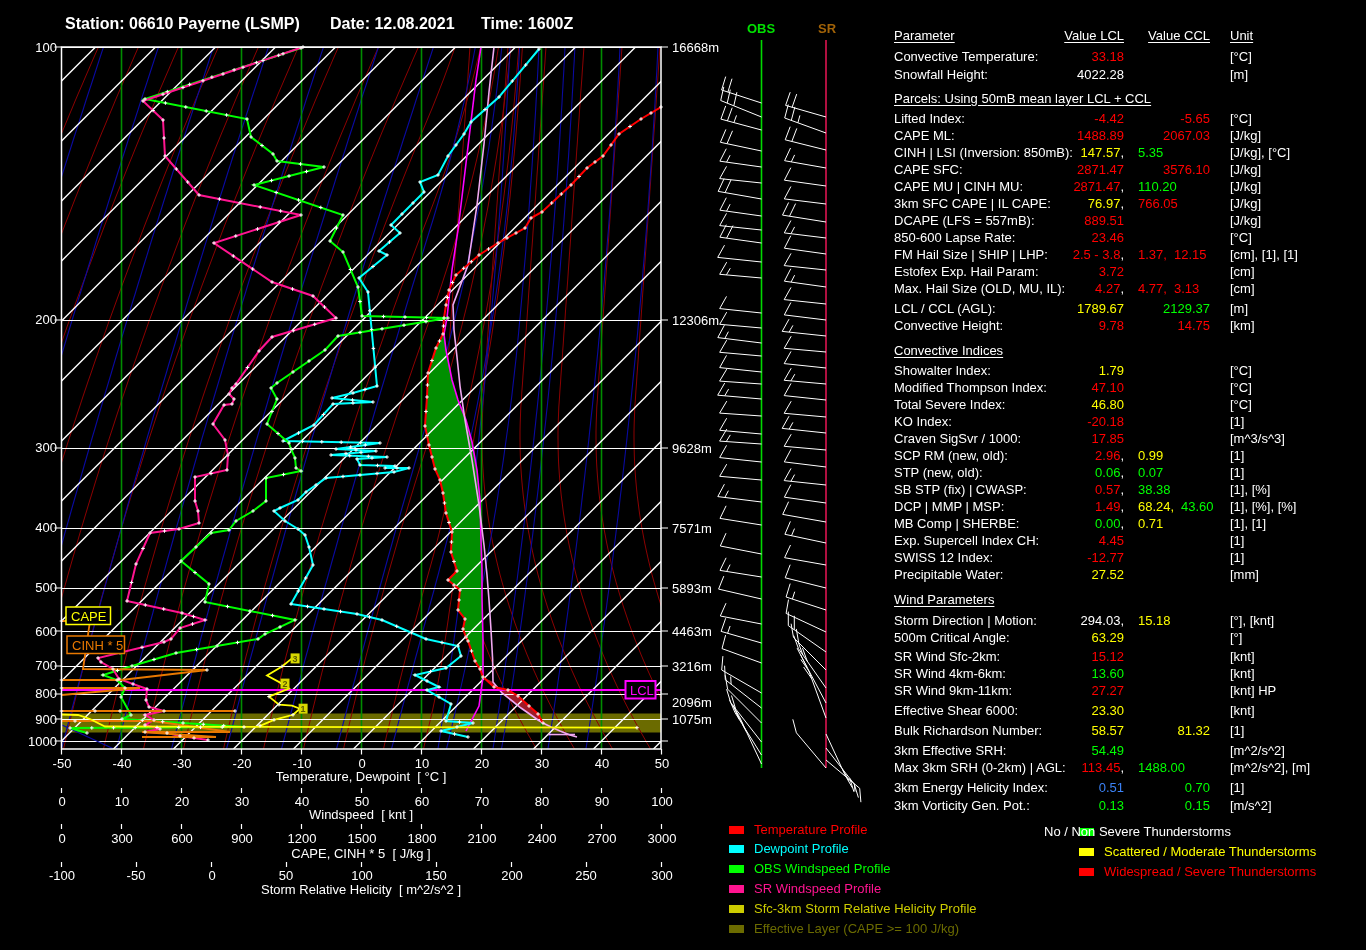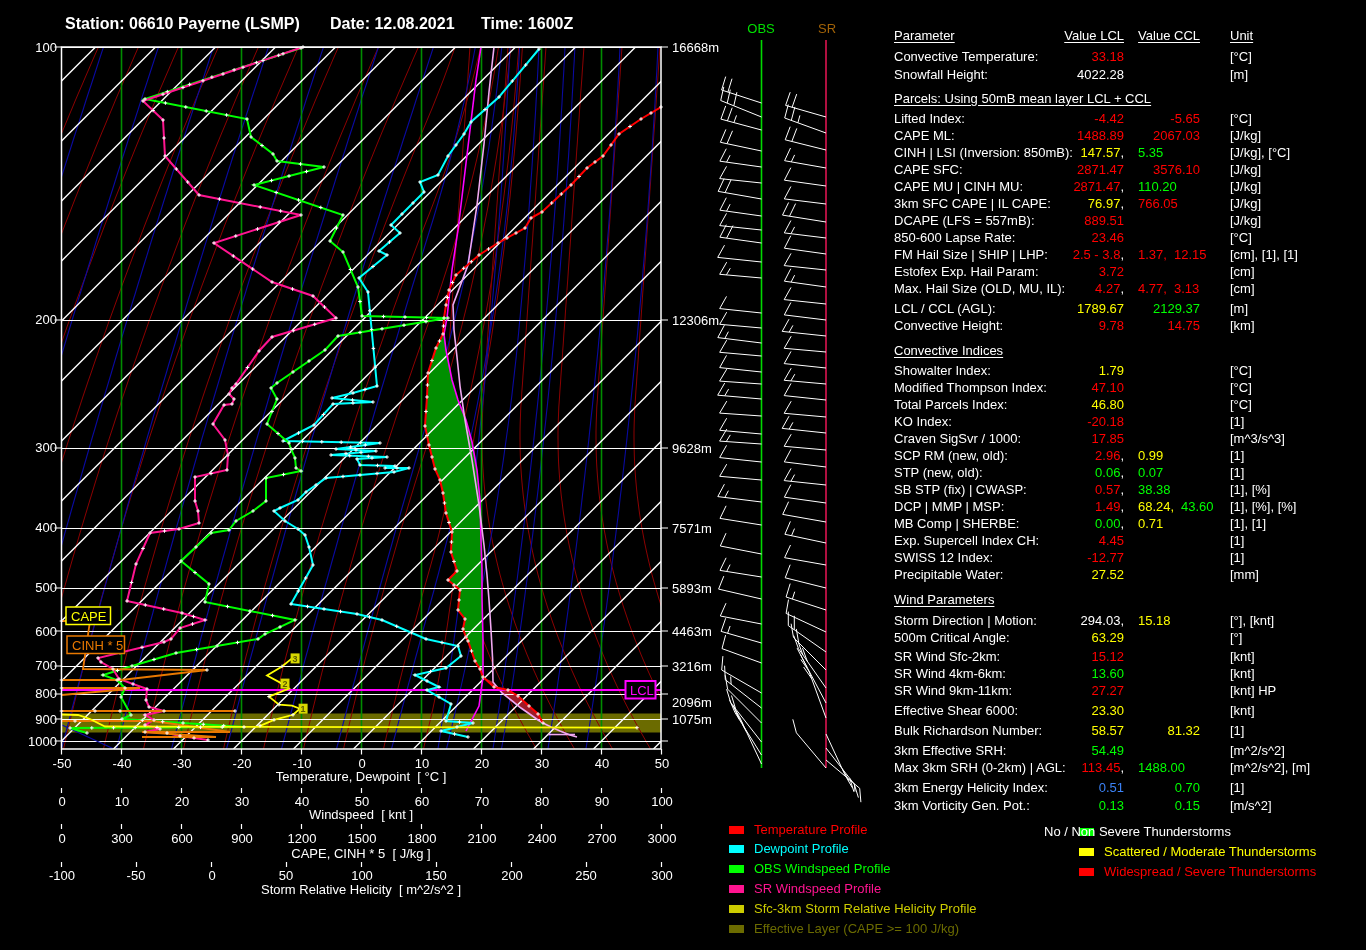--- a/index.html
+++ b/index.html
@@ -1,24 +1,24 @@
 <!DOCTYPE html>
 <html><head><meta charset="utf-8">
 <style>
 html,body{margin:0;padding:0;background:#000;width:1366px;height:950px;overflow:hidden}
 #wrap{position:relative;width:1366px;height:950px;background:#000;font-family:"Liberation Sans",sans-serif;-webkit-font-smoothing:antialiased}
 svg{position:absolute;left:0;top:0}
 .t{position:absolute;font:13px "Liberation Sans",sans-serif;color:#fff;white-space:nowrap;line-height:15px}
 .ttl{position:absolute;font:bold 16px "Liberation Sans",sans-serif;color:#fff;white-space:nowrap}
 .c{transform:translateX(-50%)}
-.b{font-weight:normal}
+.b{font-weight:bold}
 .pr{text-align:right}
 .u{text-decoration:underline;text-underline-offset:2px}
 .v1{right:242px;text-align:right}
-.v2{right:166px;text-align:center}
+.v2{right:156px;text-align:center}
 .sw{position:absolute;width:15px;height:8px}
 </style></head>
 <body>
 <div id="wrap">
 <svg width="1366" height="950" viewBox="0 0 1366 950">
       <defs>
         <clipPath id="pc">
           <rect x="61.5" y="47.0" width="599.5" height="702.0"></rect>
         </clipPath>
       </defs>
@@ -285,21 +285,21 @@
 <div class="t v1" style="top:318px;color:#ff0000">9.78</div>
 <div class="t v2" style="top:318px;color:#ff0000">14.75</div>
 <div class="t" style="left:1230px;top:318px">[km]</div>
 <div class="t u" style="left:894px;top:343px">Convective Indices</div>
 <div class="t" style="left:894px;top:363px">Showalter Index:</div>
 <div class="t v1" style="top:363px;color:#ffff00">1.79</div>
 <div class="t" style="left:1230px;top:363px">[°C]</div>
 <div class="t" style="left:894px;top:380px">Modified Thompson Index:</div>
 <div class="t v1" style="top:380px;color:#ff0000">47.10</div>
 <div class="t" style="left:1230px;top:380px">[°C]</div>
-<div class="t" style="left:894px;top:397px">Total Parcels Index:</div>
+<div class="t" style="left:894px;top:397px">Total Severe Index:</div>
 <div class="t v1" style="top:397px;color:#ffff00">46.80</div>
 <div class="t" style="left:1230px;top:397px">[°C]</div>
 <div class="t" style="left:894px;top:414px">KO Index:</div>
 <div class="t v1" style="top:414px;color:#ff0000">-20.18</div>
 <div class="t" style="left:1230px;top:414px">[1]</div>
 <div class="t" style="left:894px;top:431px">Craven SigSvr / 1000:</div>
 <div class="t v1" style="top:431px;color:#ff0000">17.85</div>
 <div class="t" style="left:1230px;top:431px">[m^3/s^3]</div>
 <div class="t" style="left:894px;top:448px">SCP RM (new, old):</div>
 <div class="t v1" style="top:448px;color:#ff0000">2.96<span style="color:#fff">,</span></div>

